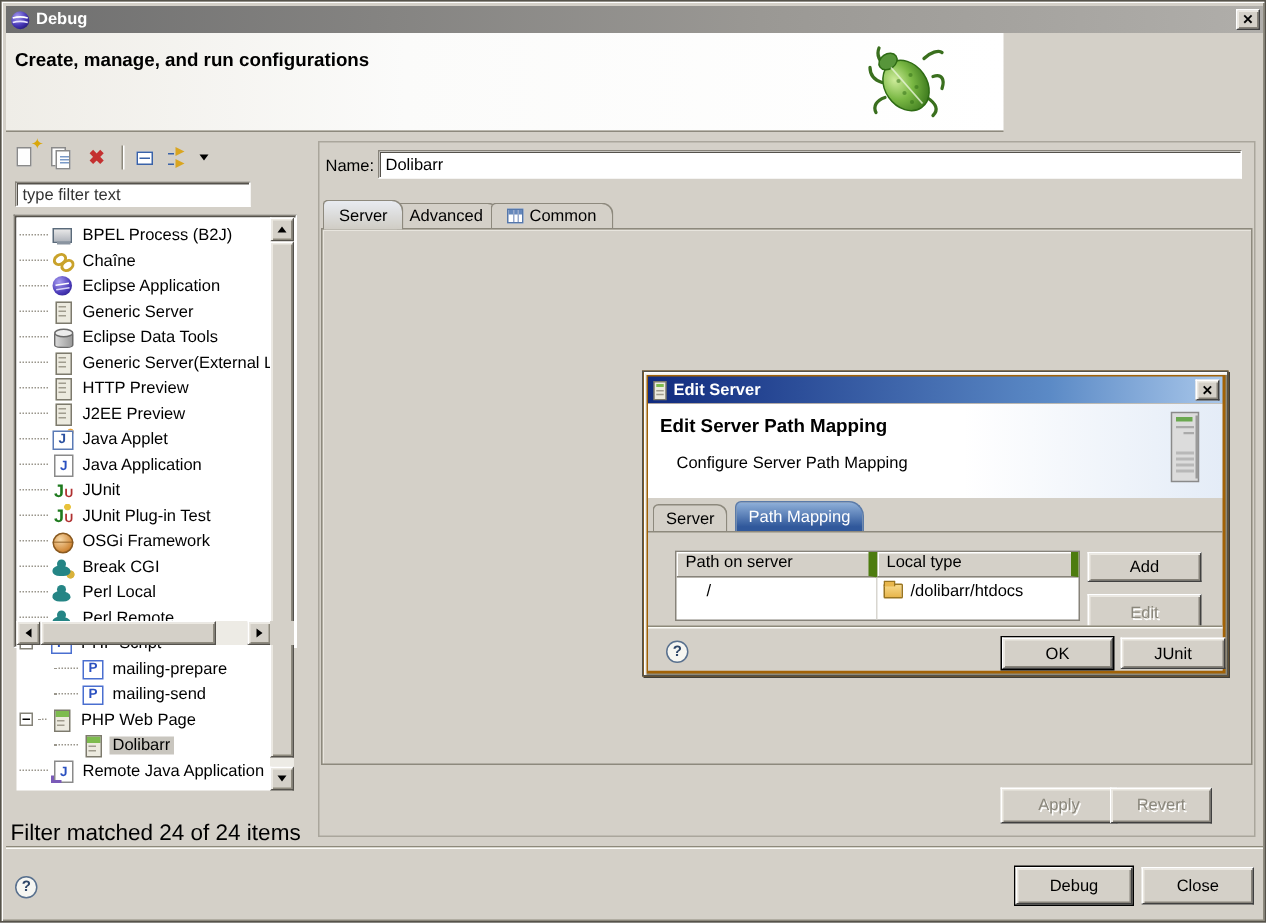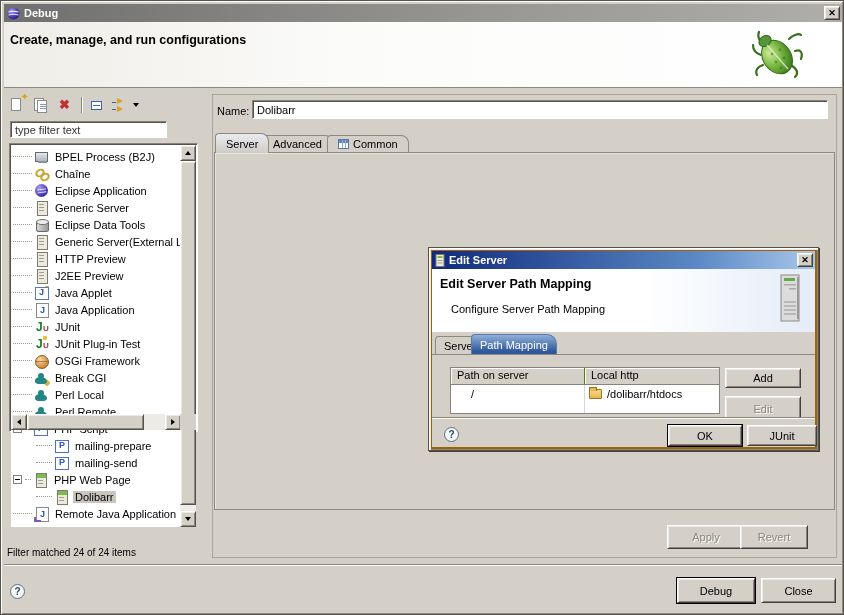--- a/index.html
+++ b/index.html
@@ -34,21 +34,21 @@
   .tri-r{width:0;height:0;border-top:3.5px solid transparent;border-bottom:3.5px solid transparent;border-left:4px solid #000}
   .help{position:absolute;width:15px;height:15px;border-radius:50%;border:1px solid #58708e;background:#f6f6f2;
         color:#2e4668;font:bold 10px "Liberation Sans",sans-serif;display:flex;align-items:center;justify-content:center}
   .groove{position:absolute;height:2px;border-top:1px solid #8d897a;border-bottom:1px solid #fcfcf8}
   
   #titlebar{position:absolute;left:3px;top:3px;width:838px;height:18px;
             background:linear-gradient(90deg,#6f6f6f,#9a9894 60%,#b0aeaa);display:flex;align-items:center}
   #title-text{color:#fff;font-size:11px;font-weight:bold;margin-left:4px}
   #title-icon{margin-left:3px;width:13px;height:13px}
   #title-close{position:absolute;right:2px;top:2px;width:16px;height:14px;font:bold 9px "Liberation Sans",sans-serif}
-  #banner{position:absolute;left:3px;top:21px;width:838px;height:66px;
+  #banner{position:absolute;left:3px;top:21px;width:665px;height:66px;
           background:linear-gradient(90deg,#efede7,#fbfbfa 40%,#ffffff);border-bottom:1px solid #8d897d}
   #banner-heading{position:absolute;left:6px;top:11px;font-size:12.5px;font-weight:bold;color:#000}
   #banner-bug{position:absolute;right:38px;top:2px}
   
   .tbtn{position:absolute;width:22px;height:20px;top:94px}
   .pg{position:absolute;width:10px;height:13px;background:#fefefe;border:1px solid #8a8a8a}
   .pstar{position:absolute;right:0;top:-3px;color:#d9a70a;font-size:10px;line-height:10px}
   .pglines{position:absolute;left:9px;top:9px;width:6px;height:1px;background:#7a9ac8;box-shadow:0 2px 0 #7a9ac8,0 4px 0 #7a9ac8}
   .delx{position:absolute;left:4px;top:2px;color:#c43030;font-size:13px;font-weight:bold}
   .cbox{position:absolute;left:5px;top:6px;width:11px;height:9px;background:#fff;border:1px solid #3a62a8}
@@ -103,21 +103,21 @@
   
   #tree-vscroll{position:absolute;right:1px;top:1px;width:16px;height:382px;background:#edebe5}
   #tree-hscroll{position:absolute;left:1px;bottom:1px;width:170px;height:16px;background:#edebe5}
   #tree-corner{position:absolute;right:1px;bottom:1px;width:16px;height:16px;background:#d4d0c8}
   .sbb{position:absolute;width:16px;height:16px;background:#d4d0c8;border:1px solid;border-color:#fff #55524c #55524c #fff;
        box-shadow:inset 1px 1px 0 #ece9e2,inset -1px -1px 0 #8d897d;display:flex;align-items:center;justify-content:center}
   .sb-thumb{position:absolute;left:0;top:16px;width:16px;height:344px;background:#d4d0c8;border:1px solid;
        border-color:#fff #55524c #55524c #fff;box-shadow:inset 1px 1px 0 #ece9e2,inset -1px -1px 0 #8d897d}
   .sb-hthumb{position:absolute;top:0;left:16px;width:117px;height:16px;background:#d4d0c8;border:1px solid;
        border-color:#fff #55524c #55524c #fff;box-shadow:inset 1px 1px 0 #ece9e2,inset -1px -1px 0 #8d897d}
-  #sidebar-status{position:absolute;left:6px;top:546px;font-size:10px}
+  #sidebar-status{position:absolute;left:6px;top:546px;font-size:15px}
   
   #rpanel-border{position:absolute;left:211px;top:93px;width:625px;height:464px;border:1px solid #aaa69c}
   #name-label{left:216px;top:104px}
   #name-input{left:251px;top:99px;width:576px;height:19px}
   .mtab{position:absolute;background:#d4d0c8;border:1px solid #8d897d;border-bottom:none;border-radius:4px 8px 0 0;
         display:flex;align-items:center;gap:4px;padding:0 10px;font-size:11px;height:17px;top:134px;z-index:2}
   #tab-server{left:214px;top:132px;height:20px;z-index:3;background:linear-gradient(#e8ebf1,#cfccc4)}
   #tab-advanced{left:261px}
   #tab-common{left:326px}
   .grid-ico{position:relative;width:11px;height:10px;background:#fff;border:1px solid #5577aa;flex:none}
@@ -160,26 +160,26 @@
   #dlg-title-icon{margin-left:3px}
   #dlg-close{position:absolute;right:2px;top:2px;width:16px;height:14px;font:bold 9px "Liberation Sans",sans-serif}
   #dlg-header{position:absolute;left:3px;top:21px;right:3px;height:63px;background:linear-gradient(90deg,#ffffff 55%,#e4ecf7)}
   #dlg-heading{position:absolute;left:8px;top:8px;font-size:12.5px;font-weight:bold;color:#000}
   #dlg-subheading{position:absolute;left:19px;top:34px;font-size:11px;color:#000}
   #dlg-tower{position:absolute;right:10px;top:4px}
   #dlg-tabbar{position:absolute;left:3px;top:84px;right:3px;height:22px;background:#d4d0c8}
   .dtab{position:absolute;background:#d4d0c8;border:1px solid #8d897d;border-bottom:none;border-radius:4px 7px 0 0;
         padding:0 8px;height:18px;top:4px;display:flex;align-items:center;font-size:11px}
   #dtab-server{left:3px}
-  #dtab-pm{left:39px;top:2px;height:20px;background:linear-gradient(#8fb0d9,#30589b 85%);color:#fff;
+  #dtab-pm{left:58px;top:2px;height:20px;background:linear-gradient(#8fb0d9,#30589b 85%);color:#fff;
            border-color:#5a7aa8;border-radius:4px 10px 0 0;z-index:2}
   #dlg-content{position:absolute;left:3px;top:106px;right:3px;bottom:3px;background:#d4d0c8;border-top:1px solid #8d897d;z-index:1}
   #pm-table{position:absolute;left:18px;top:12px;width:270px;height:47px;background:#fff;border:1px solid #87837a;overflow:hidden}
   .pm-head{display:flex;height:17px}
-  .pm-hcell{background:#d4d0c8;border-right:1px solid #4d7c0f;border-bottom:1px solid #87837a;
+  .pm-hcell{background:#d4d0c8;border-right:6px solid #4d7c0f;border-bottom:1px solid #87837a;
             box-shadow:inset 1px 1px 0 #fff;font-size:11px;padding:1px 6px;white-space:nowrap;overflow:hidden}
   .pm-row{display:flex;height:17px;align-items:center}
   .pm-cell{border-right:1px solid #d8d6d0;height:100%;display:flex;align-items:center;font-size:11px;white-space:nowrap;overflow:hidden}
   .w1{width:134px;flex:none}.w2{width:135px;flex:none}
   .folder{position:relative;width:13px;height:10px;background:linear-gradient(#f7d98a,#e8b64c);
           border:1px solid #9a7520;border-radius:1px;flex:none;margin:0 5px 0 4px}
   .folder::before{content:"";position:absolute;top:-3px;left:-1px;width:6px;height:3px;background:#e8b64c;
           border:1px solid #9a7520;border-bottom:none;border-radius:1px 1px 0 0}
   #btn-add{left:293px;top:13px;width:76px;height:20px}
   #btn-edit{left:293px;top:41px;width:76px;height:26px}
@@ -506,21 +506,21 @@
         <span>Server</span>
       </div>
       <div class="dtab" id="dtab-pm">
         <span>Path Mapping</span>
       </div>
     </div>
     <div id="dlg-content">
       <div id="pm-table">
         <div class="pm-head">
           <span class="pm-hcell w1">Path on server</span>
-          <span class="pm-hcell w2">Local http</span>
+          <span class="pm-hcell w2">Local type</span>
         </div>
         <div class="pm-row">
           <span class="pm-cell w1" style="padding-left:20px">/</span>
           <span class="pm-cell w2">
               <span class="folder"></span>
               <span>/dolibarr/htdocs</span>
             </span>
         </div>
         <div class="pm-row">
           <span class="pm-cell w1"></span>

